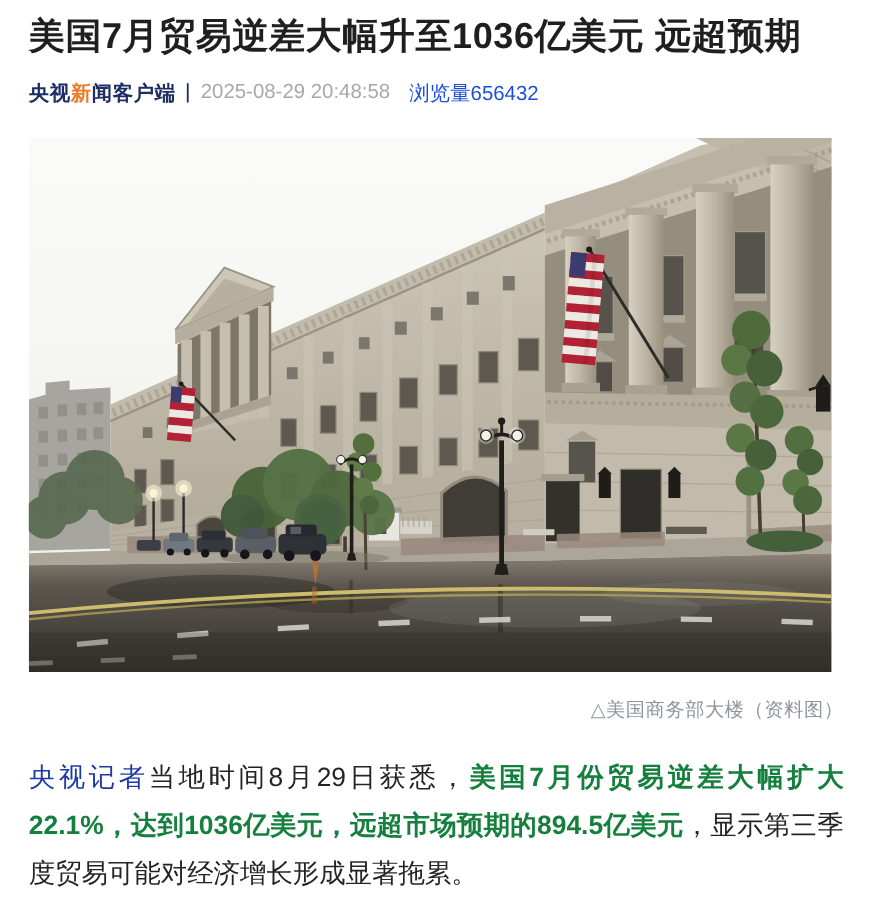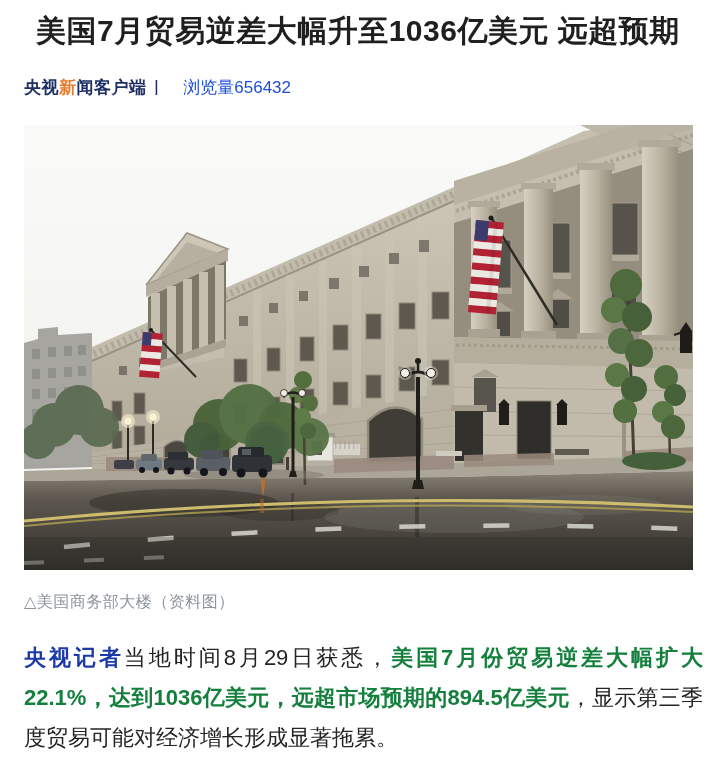--- a/index.html
+++ b/index.html
@@ -1,41 +1,42 @@
 <!DOCTYPE html>
 <html><head>
 <meta charset="utf-8">
 <style>
   html,body{margin:0;padding:0;background:#ffffff;}
   body{font-family:"Liberation Sans","DejaVu Sans",sans-serif;color:#222;}
   .page{width:727px;height:765px;box-sizing:border-box;padding:0 24px;overflow:hidden;background:#fff;}
-  .title{font-size:30px;line-height:1.22;font-weight:700;color:#1f1f1f;margin:13px 0 0 12px;letter-spacing:.5px;}
-  .meta{margin-top:26px;font-size:17px;display:flex;align-items:center;white-space:nowrap;}
+  .title{font-size:30px;line-height:1.22;font-weight:700;color:#1f1f1f;margin:13px 0 0 0;letter-spacing:.5px;}
+  .meta{margin-top:16px;font-size:17px;display:flex;align-items:center;white-space:nowrap;}
   .logo{font-weight:700;color:#1d2e63;letter-spacing:.5px;}
   .logo .orange{color:#ec7a2c;}
   .sep{color:#1d2e63;font-weight:700;margin:0 9px 0 7px;transform:scaleX(.7);display:inline-block;}
   .time{color:#a8a8a8;}
   .views{color:#1d4ed8;margin-left:16px;}
-  figure{margin:26px 0 0 0;padding:0;}
+  figure{margin:26px 0 0 0;padding:0;text-align:right;}
   .photo{display:block;width:669px;height:445px;}
   figcaption{margin-top:22px;font-size:16px;color:#8e959d;letter-spacing:.5px;}
   .body-p{margin:25px 0 0 0;font-size:22px;line-height:40px;color:#242424;text-align:justify;}
   .body-p b{font-weight:700;color:#15803d;}
-  .reporter-link{color:#1c3ba8;font-weight:700;text-decoration:none;cursor:pointer;}
+  .reporter-link{color:#1c3ba8;font-weight:400;text-decoration:none;cursor:pointer;}
 </style>
 </head>
 <body>
 
 <div class="page">
 
   <h1 class="title">美国7月贸易逆差大幅升至1036亿美元 远超预期</h1>
 
   <div class="meta">
     <span class="logo"><span>央视</span><span class="orange">新</span><span>闻客户端</span></span>
     <span class="sep">|</span>
+    <span class="time">2025-08-29 20:48:58</span>
     <span class="views"><span>浏览量</span><span>656432</span></span>
   </div>
 
   <figure>
     <svg class="photo" viewBox="0 0 669 445" aria-label="us-commerce-building-photo">
       <defs>
         <linearGradient id="skyG" x1="0" y1="0" x2="0" y2="1">
           <stop offset="0" stop-color="#fafaf8"></stop>
             <stop offset="1" stop-color="#eeeeea"></stop>
         </linearGradient>

